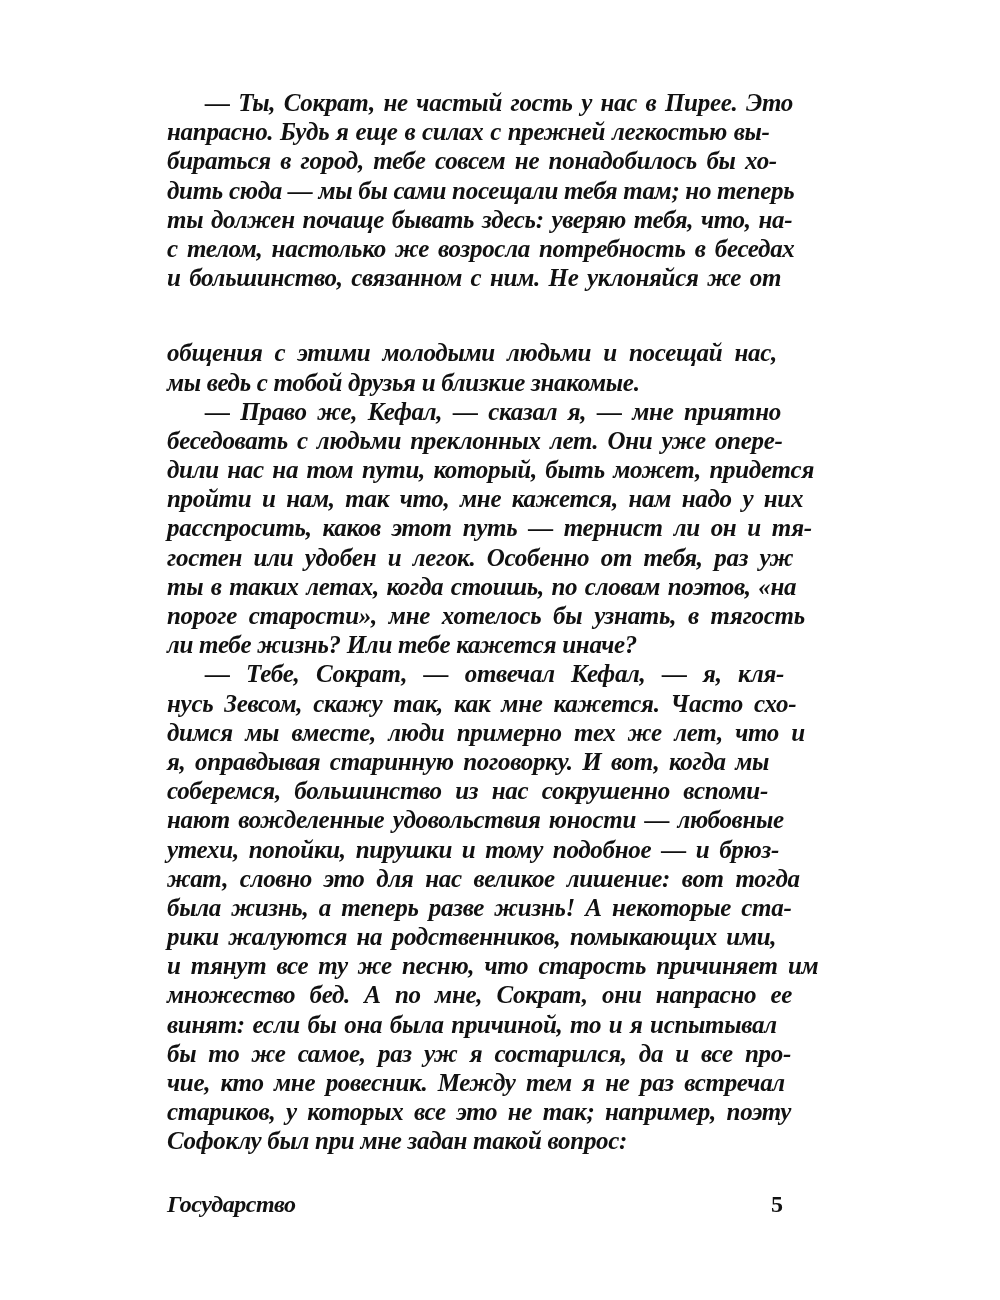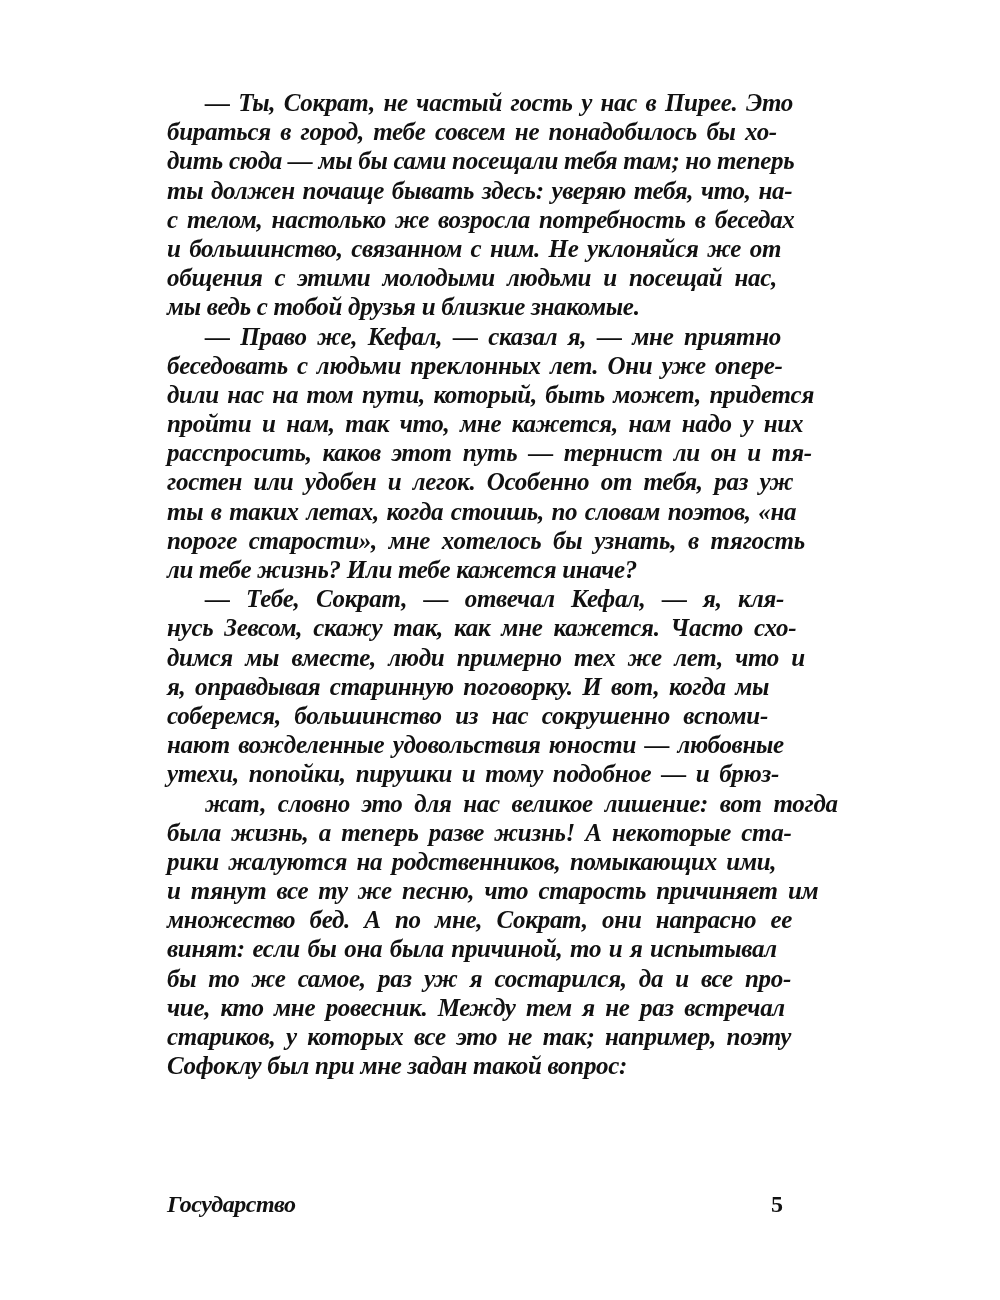--- a/index.html
+++ b/index.html
@@ -62,26 +62,27 @@
       font-weight: bold;
     }
   </style>
 </head>
 <body>
 
 <div class="page-text">
 
   <div>
     <span class="line indent" style="word-spacing: 2.55px; text-align-last: left;">— Ты, Сократ, не частый гость у нас в Пирее. Это</span>
+    <span class="line" style="word-spacing: 0.836806px; text-align-last: left;">напрасно. Будь я еще в силах с прежней легкостью вы-</span>
     <span class="line" style="word-spacing: 3.49414px; text-align-last: left;">бираться в город, тебе совсем не понадобилось бы хо-</span>
     <span class="line" style="word-spacing: -0.0359375px; text-align-last: left;">дить сюда — мы бы сами посещали тебя там; но теперь</span>
     <span class="line" style="word-spacing: 1.84375px; text-align-last: left;">ты должен почаще бывать здесь: уверяю тебя, что, на-</span>
     <span class="line" style="word-spacing: 3.17857px; text-align-last: left;">с телом, настолько же возросла потребность в беседах</span>
     <span class="line" style="word-spacing: 2.63672px; text-align-last: left;">и большинство, связанном с ним. Не уклоняйся же от</span>
-    <span class="line" style="word-spacing: 6.16295px; text-align-last: left;">общения с этими молодыми людьми и посещай нас,</span>
+    <span class="line" style="word-spacing: 6.16295px; text-align-last: left; margin-top: 46px;">общения с этими молодыми людьми и посещай нас,</span>
     <span class="line last">мы ведь с тобой друзья и близкие знакомые.</span>
   </div>
 
   <div>
     <span class="line indent" style="word-spacing: 4.67882px; text-align-last: left;">— Право же, Кефал, — сказал я, — мне приятно</span>
     <span class="line" style="word-spacing: 3.20759px; text-align-last: left;">беседовать с людьми преклонных лет. Они уже опере-</span>
     <span class="line" style="word-spacing: 2.49805px; text-align-last: left;">дили нас на том пути, который, быть может, придется</span>
     <span class="line" style="word-spacing: 4.65156px; text-align-last: left;">пройти и нам, так что, мне кажется, нам надо у них</span>
     <span class="line" style="word-spacing: 4.94444px; text-align-last: left;">расспросить, каков этот путь — тернист ли он и тя-</span>
     <span class="line" style="word-spacing: 5.4566px; text-align-last: left;">гостен или удобен и легок. Особенно от тебя, раз уж</span>
@@ -91,21 +92,21 @@
   </div>
 
   <div>
     <span class="line indent" style="word-spacing: 10.4609px; text-align-last: left;">— Тебе, Сократ, — отвечал Кефал, — я, кля-</span>
     <span class="line" style="word-spacing: 5.06055px; text-align-last: left;">нусь Зевсом, скажу так, как мне кажется. Часто схо-</span>
     <span class="line" style="word-spacing: 6.36285px; text-align-last: left;">димся мы вместе, люди примерно тех же лет, что и</span>
     <span class="line" style="word-spacing: 3.59598px; text-align-last: left;">я, оправдывая старинную поговорку. И вот, когда мы</span>
     <span class="line" style="word-spacing: 7.50938px; text-align-last: left;">соберемся, большинство из нас сокрушенно вспоми-</span>
     <span class="line" style="word-spacing: 2.35312px; text-align-last: left;">нают вожделенные удовольствия юности — любовные</span>
     <span class="line" style="word-spacing: 3.88281px; text-align-last: left;">утехи, попойки, пирушки и тому подобное — и брюз-</span>
-    <span class="line" style="word-spacing: 5.80664px; text-align-last: left; margin-left: 38px;">жат, словно это для нас великое лишение: вот тогда</span>
+    <span class="line" style="word-spacing: 5.80664px; text-align-last: left;">жат, словно это для нас великое лишение: вот тогда</span>
     <span class="line" style="word-spacing: 4.33008px; text-align-last: left;">была жизнь, а теперь разве жизнь! А некоторые ста-</span>
     <span class="line" style="word-spacing: 3.50937px; text-align-last: left;">рики жалуются на родственников, помыкающих ими,</span>
     <span class="line" style="word-spacing: 4.1875px; text-align-last: left;">и тянут все ту же песню, что старость причиняет им</span>
     <span class="line" style="word-spacing: 8.35742px; text-align-last: left;">множество бед. А по мне, Сократ, они напрасно ее</span>
     <span class="line" style="word-spacing: 1.64236px; text-align-last: left;">винят: если бы она была причиной, то и я испытывал</span>
     <span class="line" style="word-spacing: 6.19886px; text-align-last: left;">бы то же самое, раз уж я состарился, да и все про-</span>
     <span class="line" style="word-spacing: 4.44792px; text-align-last: left;">чие, кто мне ровесник. Между тем я не раз встречал</span>
     <span class="line" style="word-spacing: 4.63477px; text-align-last: left;">стариков, у которых все это не так; например, поэту</span>
     <span class="line last">Софоклу был при мне задан такой вопрос:</span>
   </div>

